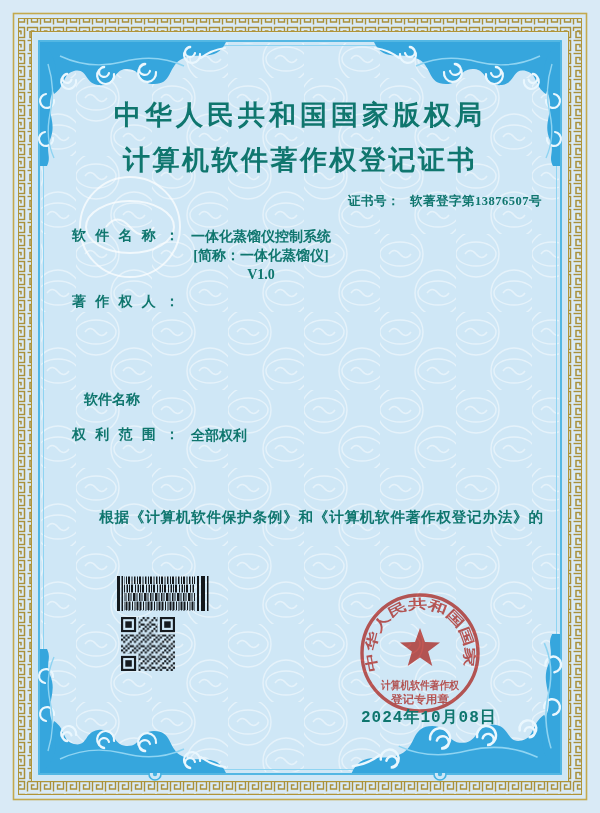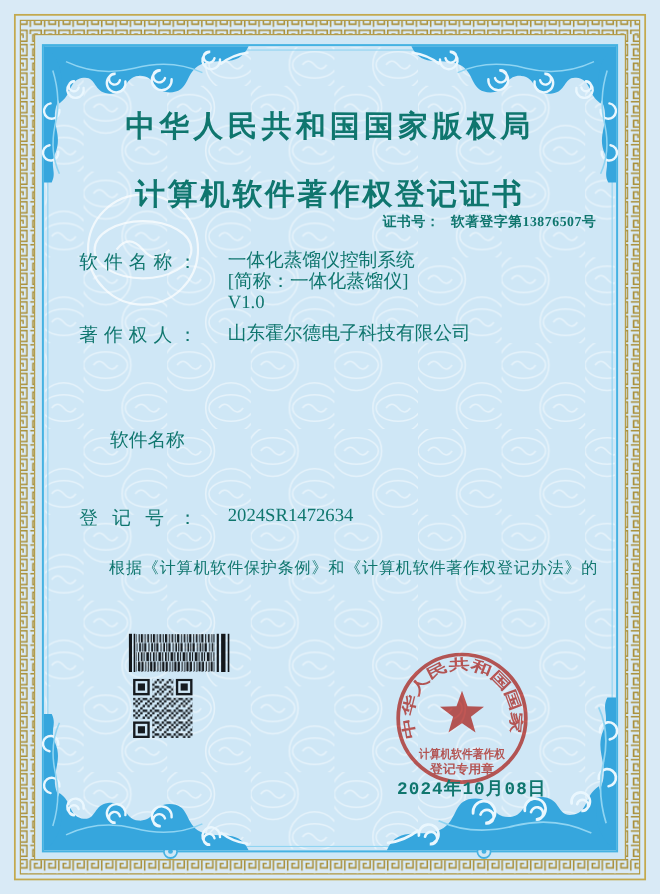--- a/index.html
+++ b/index.html
@@ -5,31 +5,31 @@
   html,body{margin:0;padding:0;}
   body{width:600px;height:813px;background:#e8eef3;}
   .stage{position:relative;width:600px;height:813px;overflow:hidden;
          font-family:"Liberation Serif","DejaVu Serif",serif;color:#0f766e;
          background:#d7e9f6;}
   .layer{position:absolute;left:0;top:0;}
   .abs{position:absolute;}
   
   .titles{left:0;top:97px;width:100%;text-align:center;font-weight:700;}
   .title-line1{font-size:27px;letter-spacing:4px;}
-  .title-line2{font-size:27px;letter-spacing:2.5px;margin-top:25px;}
+  .title-line2{font-size:27px;letter-spacing:2.5px;margin-top:9px;}
   .certno{top:193px;right:58px;font-size:12.5px;font-weight:700;letter-spacing:.5px;}
   .certno .lbl{margin-right:10px;margin-left:37px;}
   
-  .row{left:72px;display:flex;align-items:flex-start;font-weight:400;font-size:17px;}
+  .row{left:72px;display:flex;align-items:flex-start;font-weight:700;font-size:14px;}
   .flabel{display:inline-block;width:107px;text-align:justify;text-align-last:justify;
           -moz-text-align-last:justify;flex:0 0 107px;}
-  .fval{margin-left:28px;line-height:19px;}
+  .fval{margin-left:12px;line-height:19px;text-align:center;}
   .fval .vline{white-space:nowrap;}
   
-  .statement{left:70px;top:501px;width:473px;font-size:14.6px;font-weight:400;line-height:33px;}
+  .statement{left:70px;top:501px;width:473px;font-size:14.6px;font-weight:700;line-height:33px;}
   .statement .l1{text-indent:2em;text-align:justify;text-align-last:justify;-moz-text-align-last:justify;}
   
   .date{left:361px;top:707px;font-size:16px;font-weight:700;letter-spacing:1px;z-index:6;font-family:Liberation Mono, monospace;}
   .seal-svg{left:356px;top:589px;z-index:5;mix-blend-mode:multiply;}
   .code{z-index:4;}
 </style>
 </head>
 <body>
 
 <div class="stage">
@@ -161,38 +161,35 @@
     <span class="flabel">软件名称：</span>
     <div class="fval">
       <div class="vline">一体化蒸馏仪控制系统</div>
       <div class="vline">[简称：一体化蒸馏仪]</div>
       <div class="vline">V1.0</div>
     </div>
   </div>
 
   <div class="abs row" style="top:293px">
     <span class="flabel">著作权人：</span>
-    <div class="fval">
-      <div class="vline">山东霍尔德电子科技有限公司</div>
-    </div>
   </div>
 
   <div class="abs row" style="top:390px">
     <div class="fval">
       <div class="vline">软件名称</div>
     </div>
   </div>
 
-
-  <div class="abs row" style="top:459px">
-    <span class="flabel">登记号：</span>
+  <div class="abs row" style="top:426px">
+    <span class="flabel">权利范围：</span>
     <div class="fval">
-      <div class="vline">2024SR1472634</div>
+      <div class="vline">全部权利</div>
     </div>
   </div>
+
 
   <div class="abs statement">
     <div class="l1">根据《计算机软件保护条例》和《计算机软件著作权登记办法》的</div>
   </div>
 
   <svg class="abs code" style="left:117px;top:576px" width="93" height="35" viewBox="0 0 93 35">
     <rect x="0" y="0" width="3" height="35" fill="#14181c"></rect>
     <rect x="4.5" y="0" width="1.5" height="35" fill="#14181c"></rect>
     <rect x="7" y="0.5" width="71" height="34" fill="url(#pdf)"></rect>
     <rect x="80" y="0" width="2" height="35" fill="#14181c"></rect>

